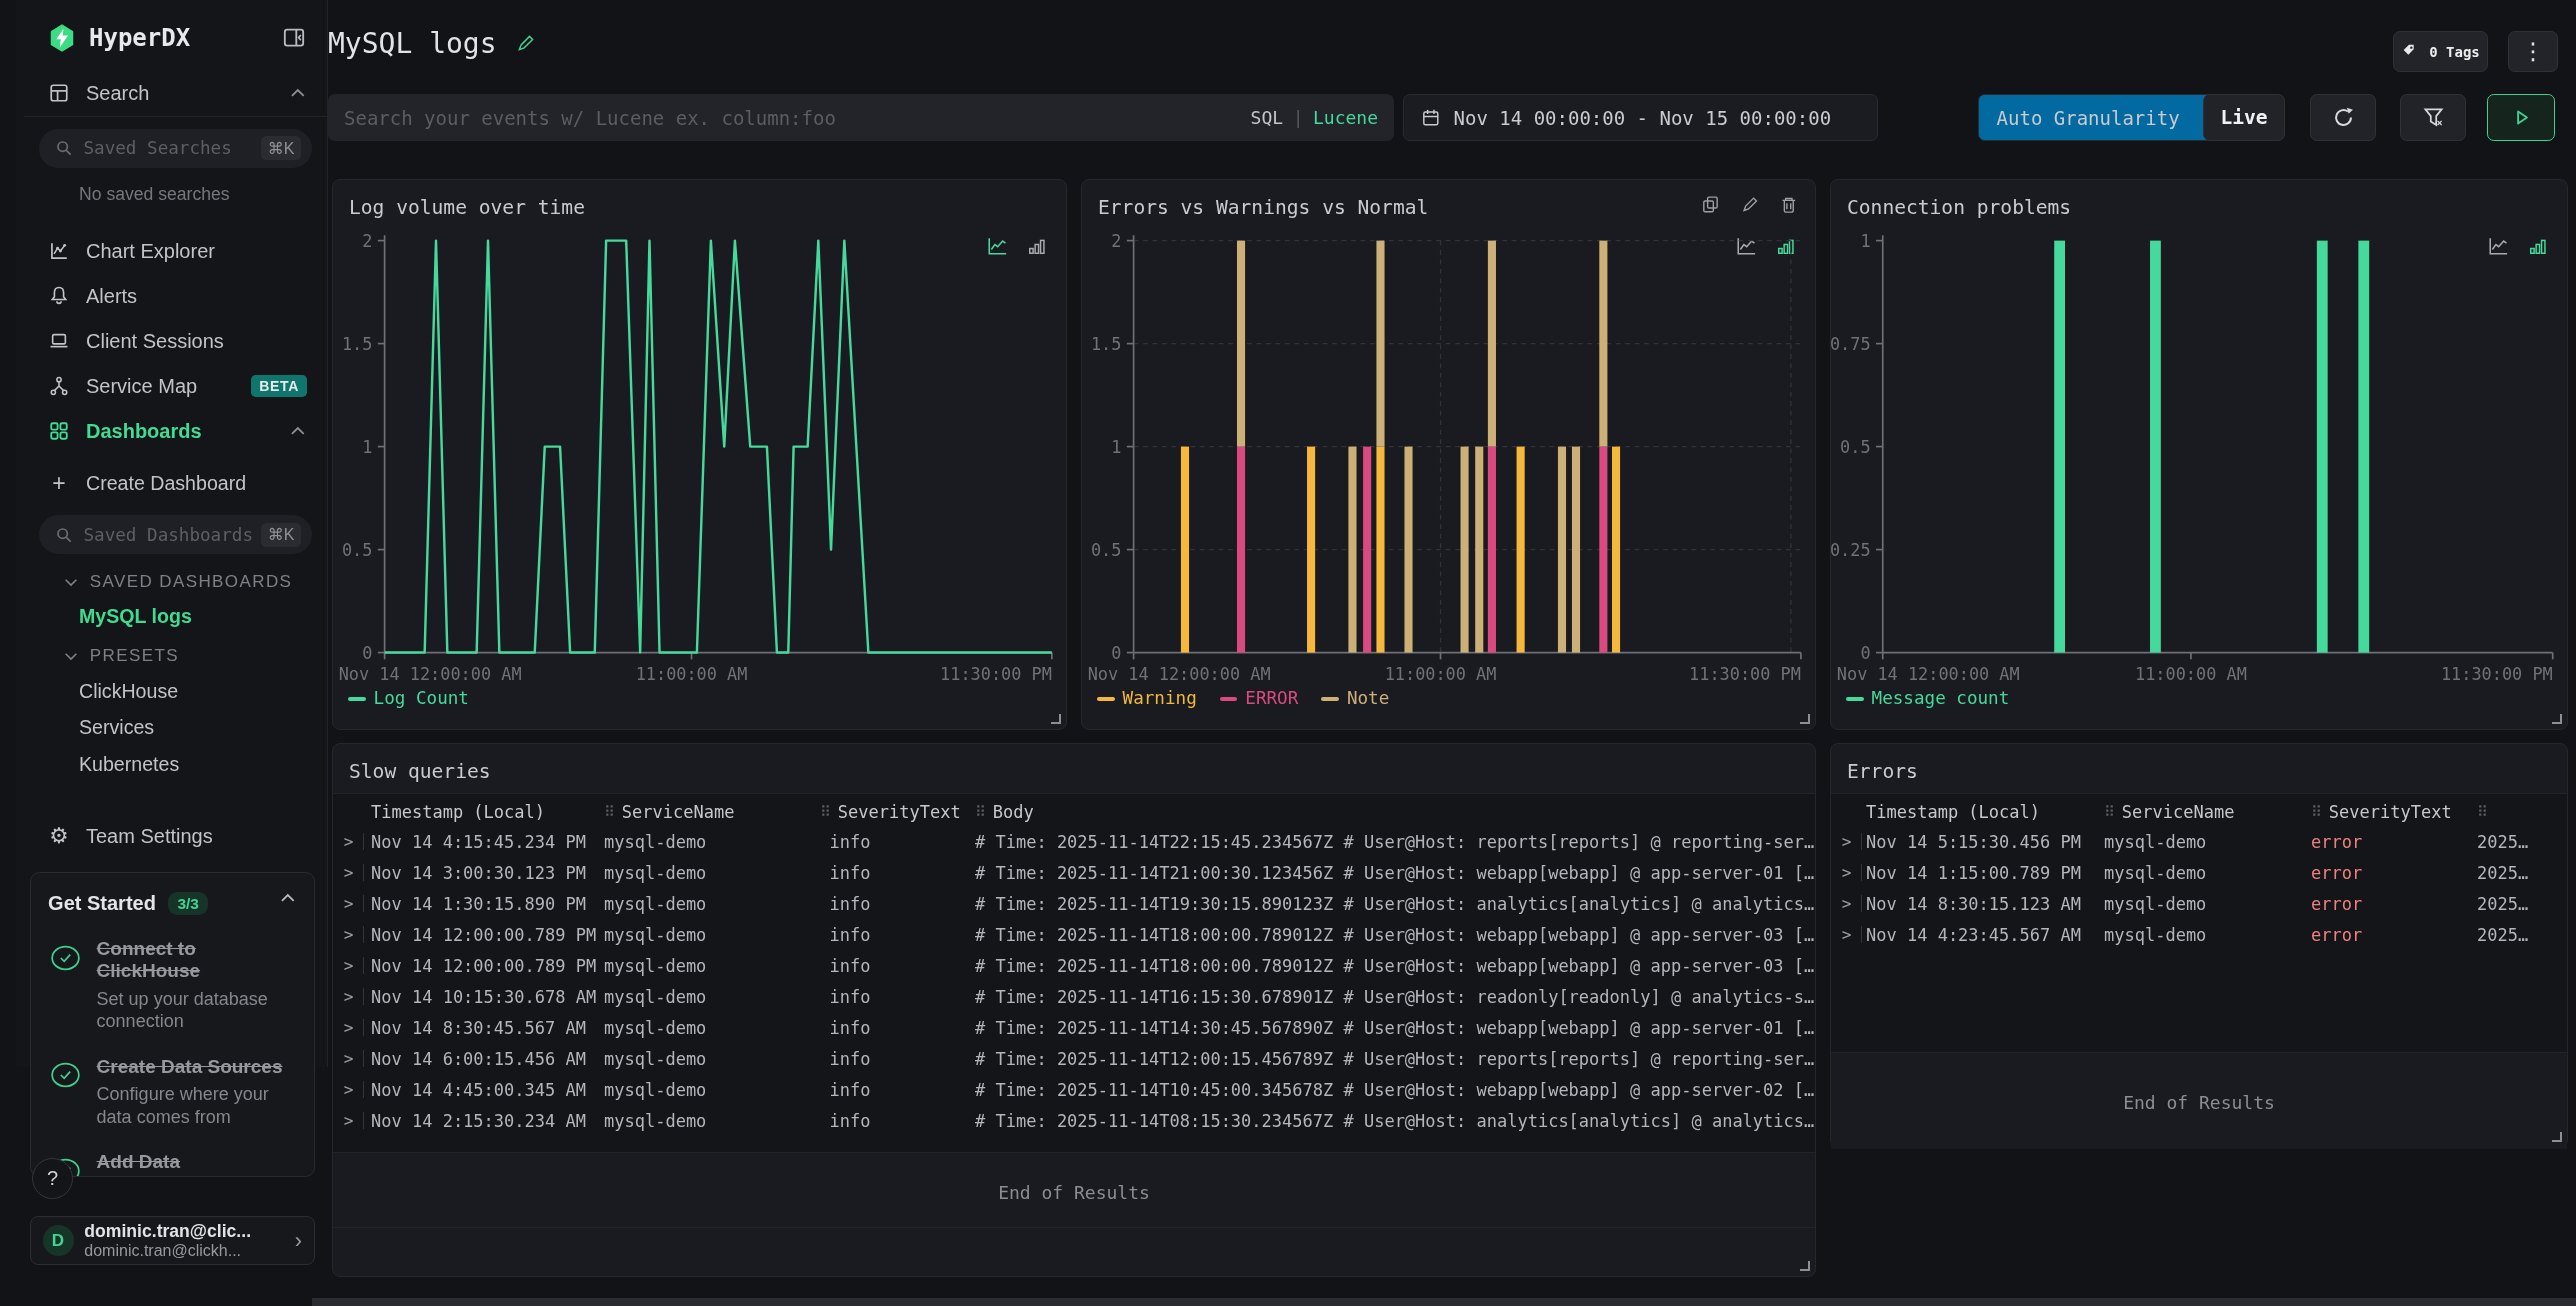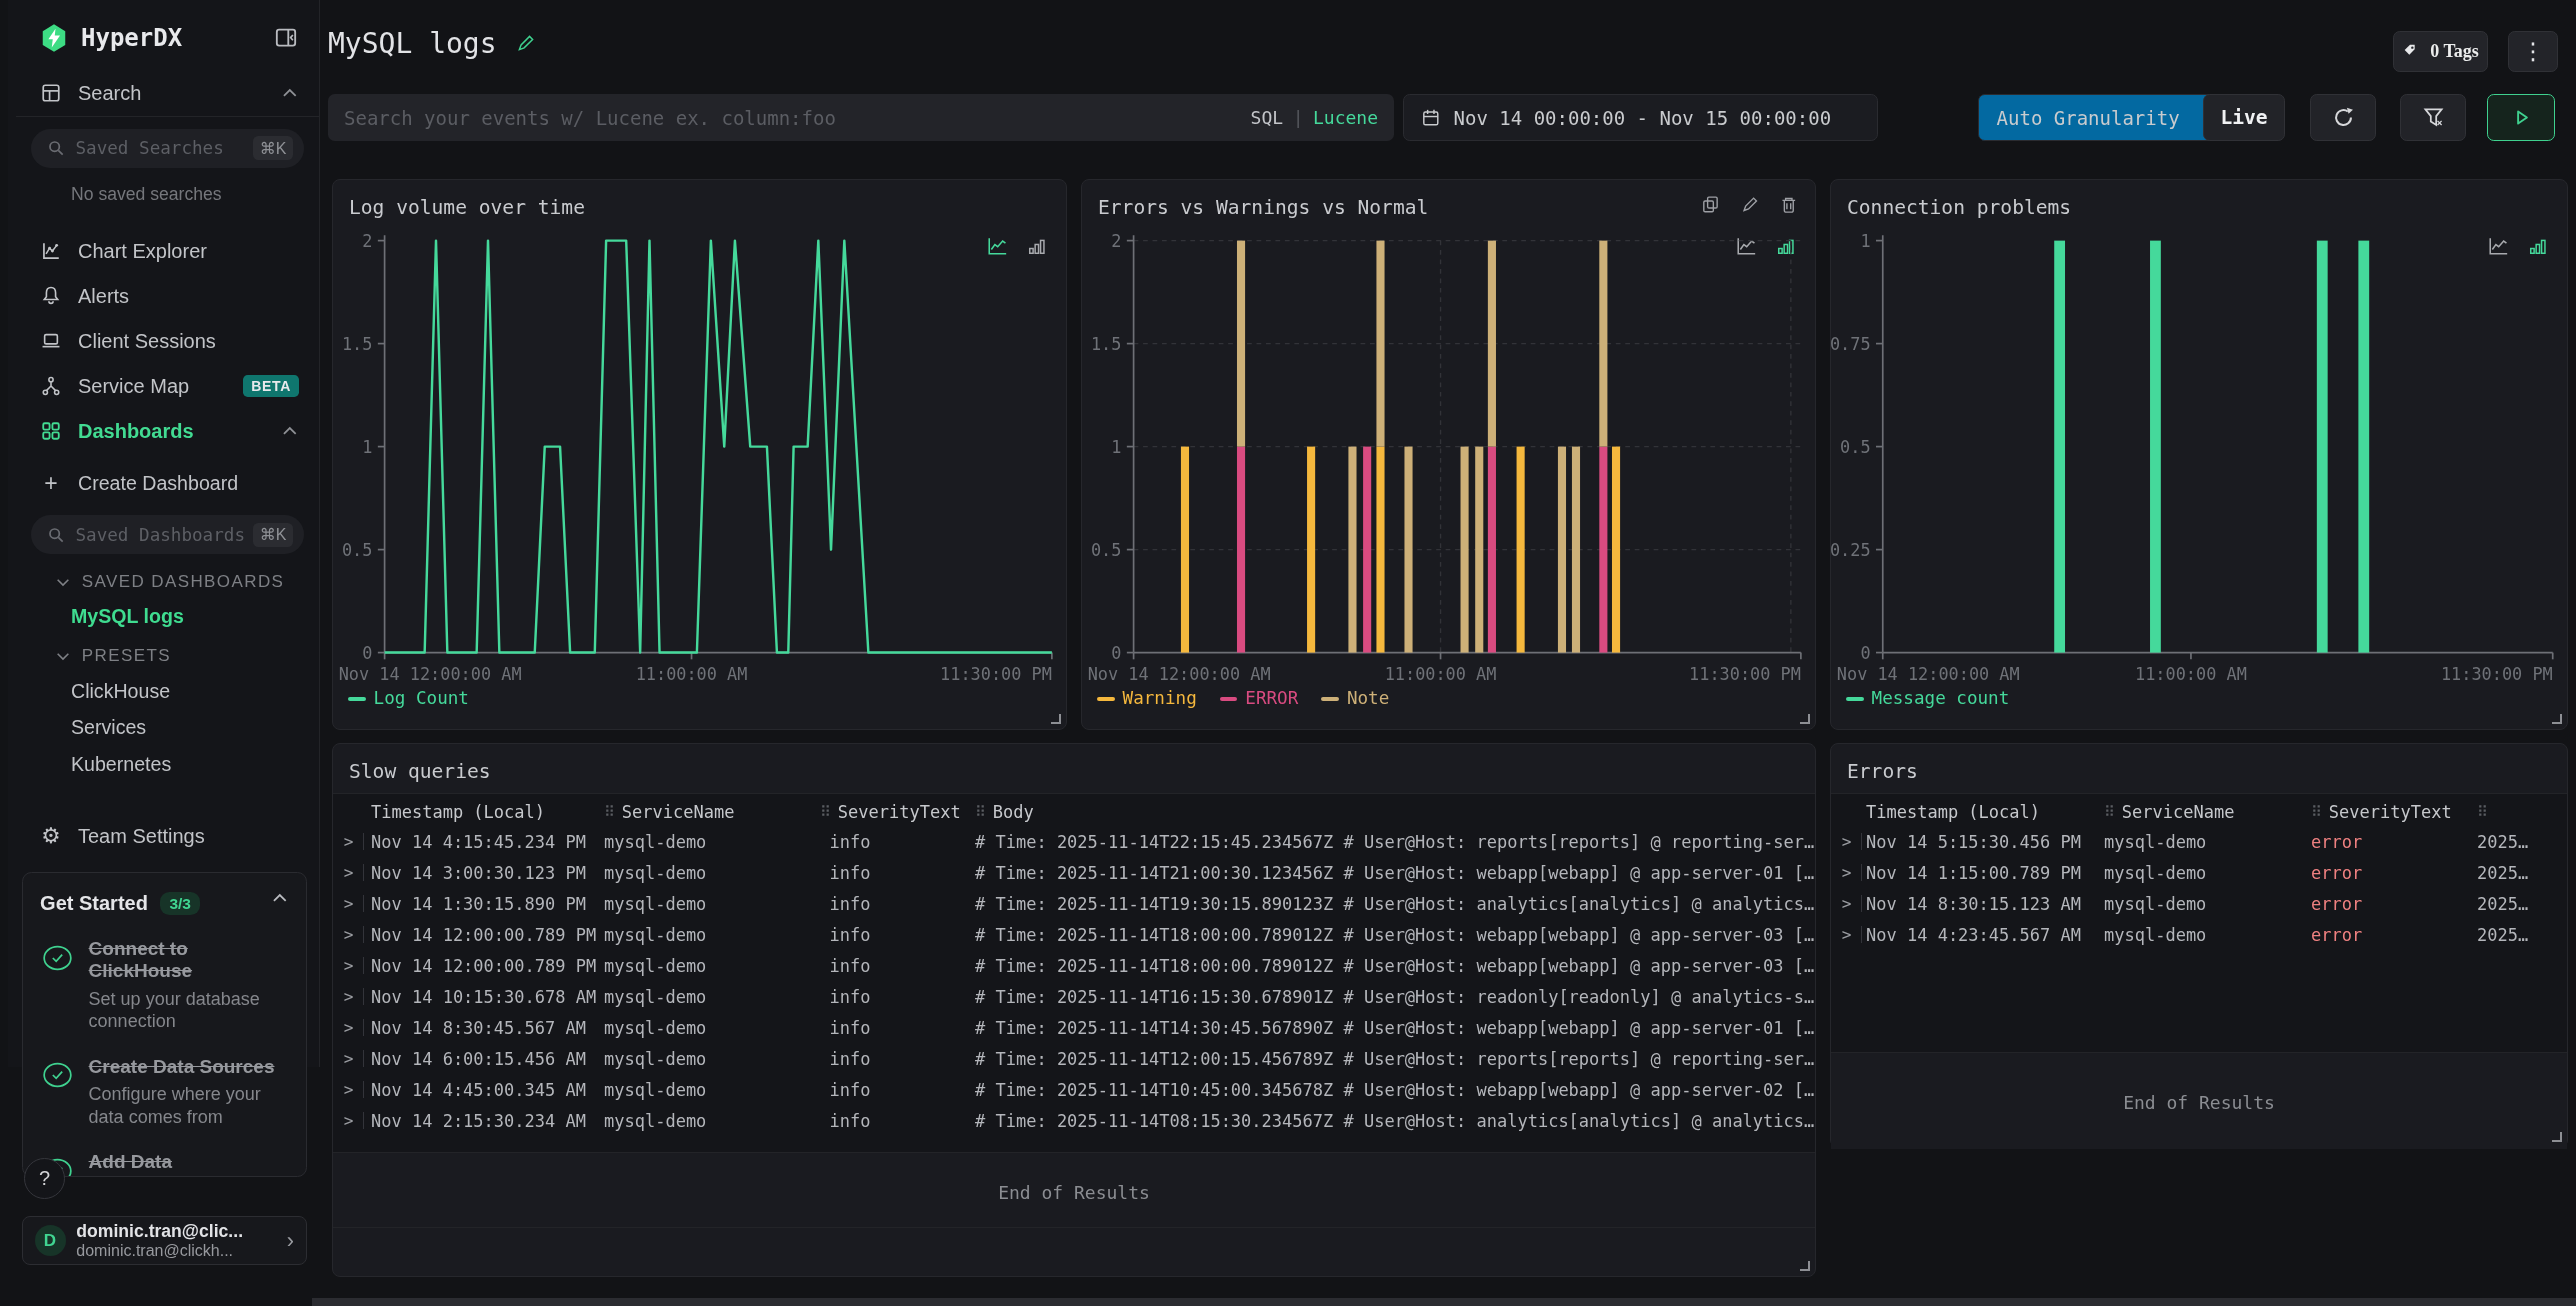--- a/index.html
+++ b/index.html
@@ -2,21 +2,21 @@
 <html style="font-size:10.8px"><head>
 <meta charset="utf-8">
 <style>
   * { margin:0; padding:0; box-sizing:border-box; }
   html,body { width:2576px; height:1307px; background:#121316; overflow:hidden;
     font-family:"Liberation Sans", sans-serif; color:#c9cbcf; }
   .mono { font-family:"DejaVu Sans Mono","Liberation Mono",monospace; }
   svg { display:block; }
 
   
-  .sidebar { position:absolute; left:8px; top:0; width:312px; height:1067px;
+  .sidebar { position:absolute; left:16px; top:0; width:312px; height:1067px;
     background:#141519; border-right:0.7px solid #232428; z-index:5;padding-left:8px; }
   .logo-row { display:flex; align-items:center; gap:12px; padding:23px 20px 17.6px 23px; }
   .brand { font-family:"DejaVu Sans Mono","Liberation Mono",monospace; font-weight:bold;
     font-size:24px; color:#e8e9ec; flex:1; }
   .side-item { display:flex; align-items:center; gap:15px; height:45px; padding:0 20px 0 23px;
     font-size:20px; color:#c2c4c8; cursor:pointer; }
   .side-item .grow { flex:1; }
   .divider { border-bottom:0.7px solid #232428; }
   .pill-input { position:relative; margin:12px 15px 0 15px; height:39px; background:#1f2025;
     border-radius:19.6px; display:flex; align-items:center; padding:0 10.8px 0 15px; }
@@ -57,21 +57,21 @@
   .user-name { font-size:17.6px; font-weight:bold; color:#e2e3e6; white-space:nowrap; overflow:hidden; }
   .user-mail { font-size:16px; color:#97999e; white-space:nowrap; overflow:hidden; }
   .chev-r { color:#9a9ca1; font-size:21.6px; }
 
   
   .main { position:absolute; left:312px; top:0; width:2264px; height:1307px; }
   .page-title-row { position:absolute; left:16px; top:27px; display:flex; align-items:center; gap:17.6px; }
   .page-title { font-size:28px; color:#e2e3e6; }
   .tags-btn { position:absolute; left:2081px; top:31px; width:95px; height:41px; background:#232429;
     border:0.7px solid #303136; border-radius:6.8px; display:flex; align-items:center; justify-content:center;
-    gap:8px; color:#eceded; font-size:18px; font-weight:bold;font-family:Liberation Serif, serif; }
+    gap:8px; color:#eceded; font-size:14px; font-weight:bold; }
   .dots-btn { position:absolute; left:2196px; top:31px; width:50px; height:41px; background:#232429;
     border:0.7px solid #303136; border-radius:6.8px; color:#e3e4e7; font-size:23px;
     display:flex; align-items:center; justify-content:center; }
   .ctrl { position:absolute; top:94px; height:47px; border-radius:6.8px; }
   .search-box { left:16px; width:1066px; background:#232429; display:flex; align-items:center; padding:0 16px; }
   .search-box input { flex:1; background:transparent; border:none; outline:none; font-size:19px;
     color:#cdced2; font-family:"DejaVu Sans Mono","Liberation Mono",monospace; }
   .search-box input::placeholder { color:#5b5d63; }
   .lang { display:flex; gap:9.5px; font-size:18px; }
   .lang .sql { color:#c3c5c9; } .lang .sep { color:#55575c; } .lang .lucene { color:#45d99b; }

